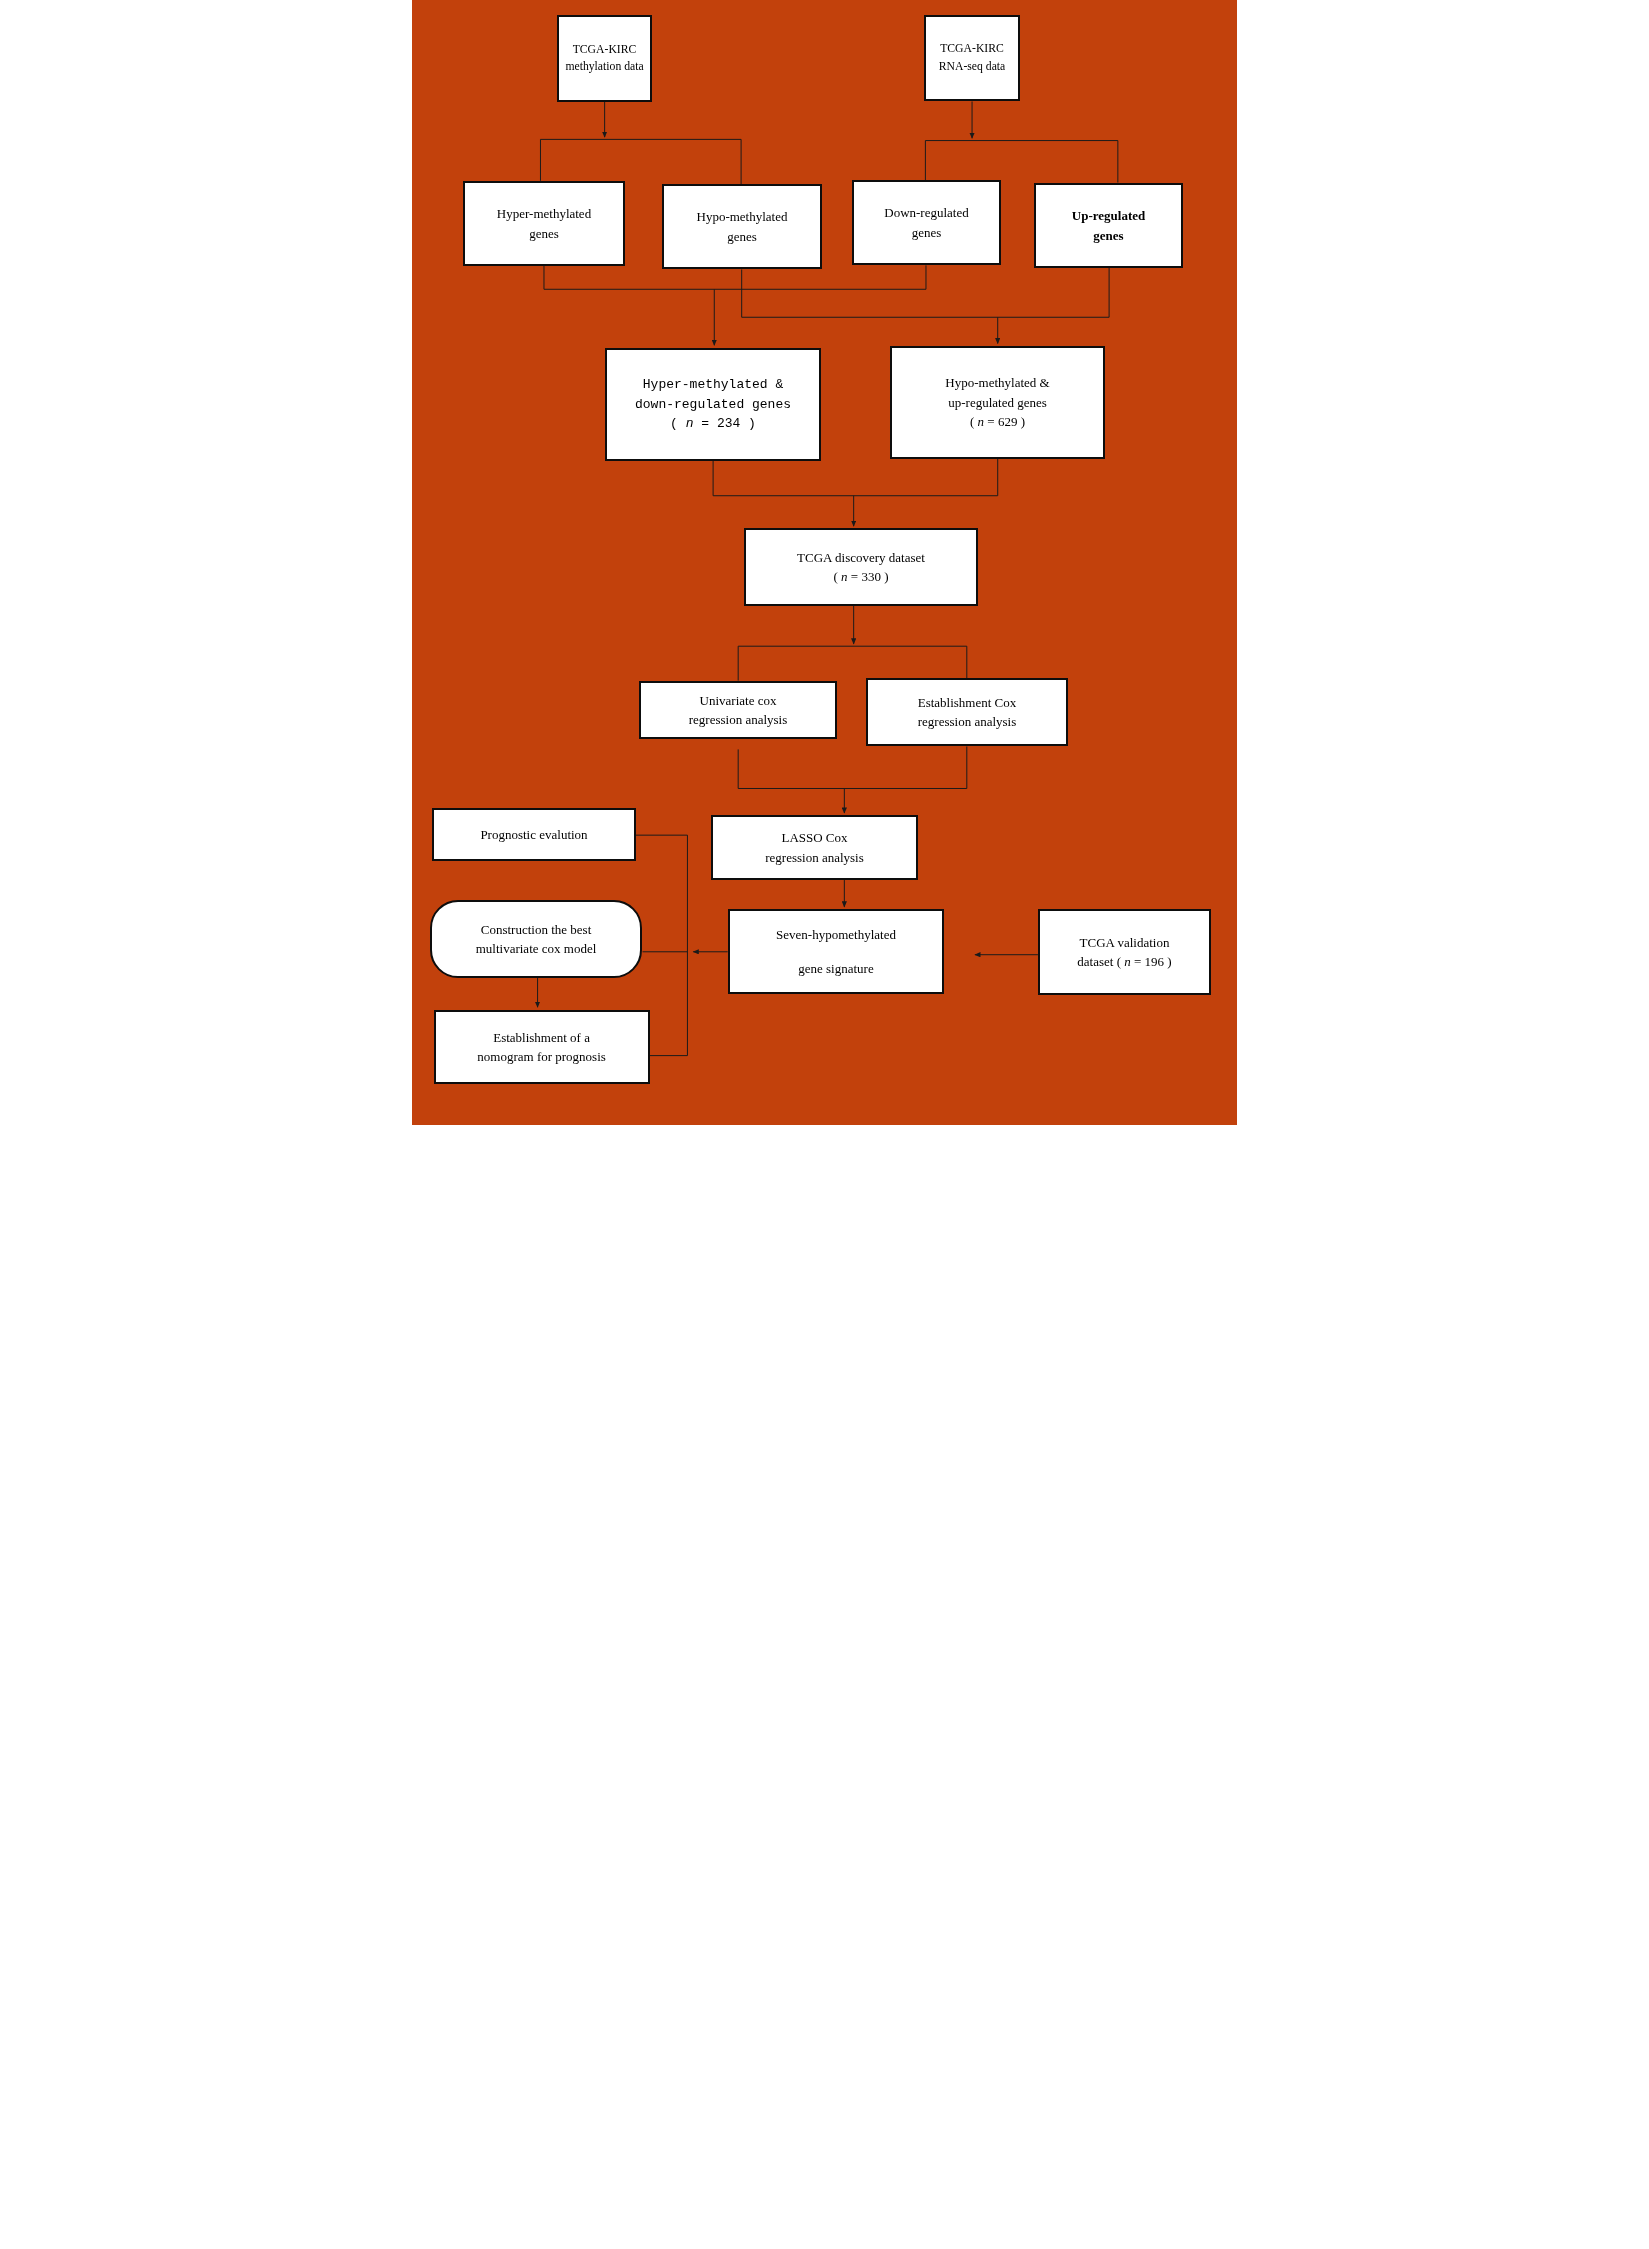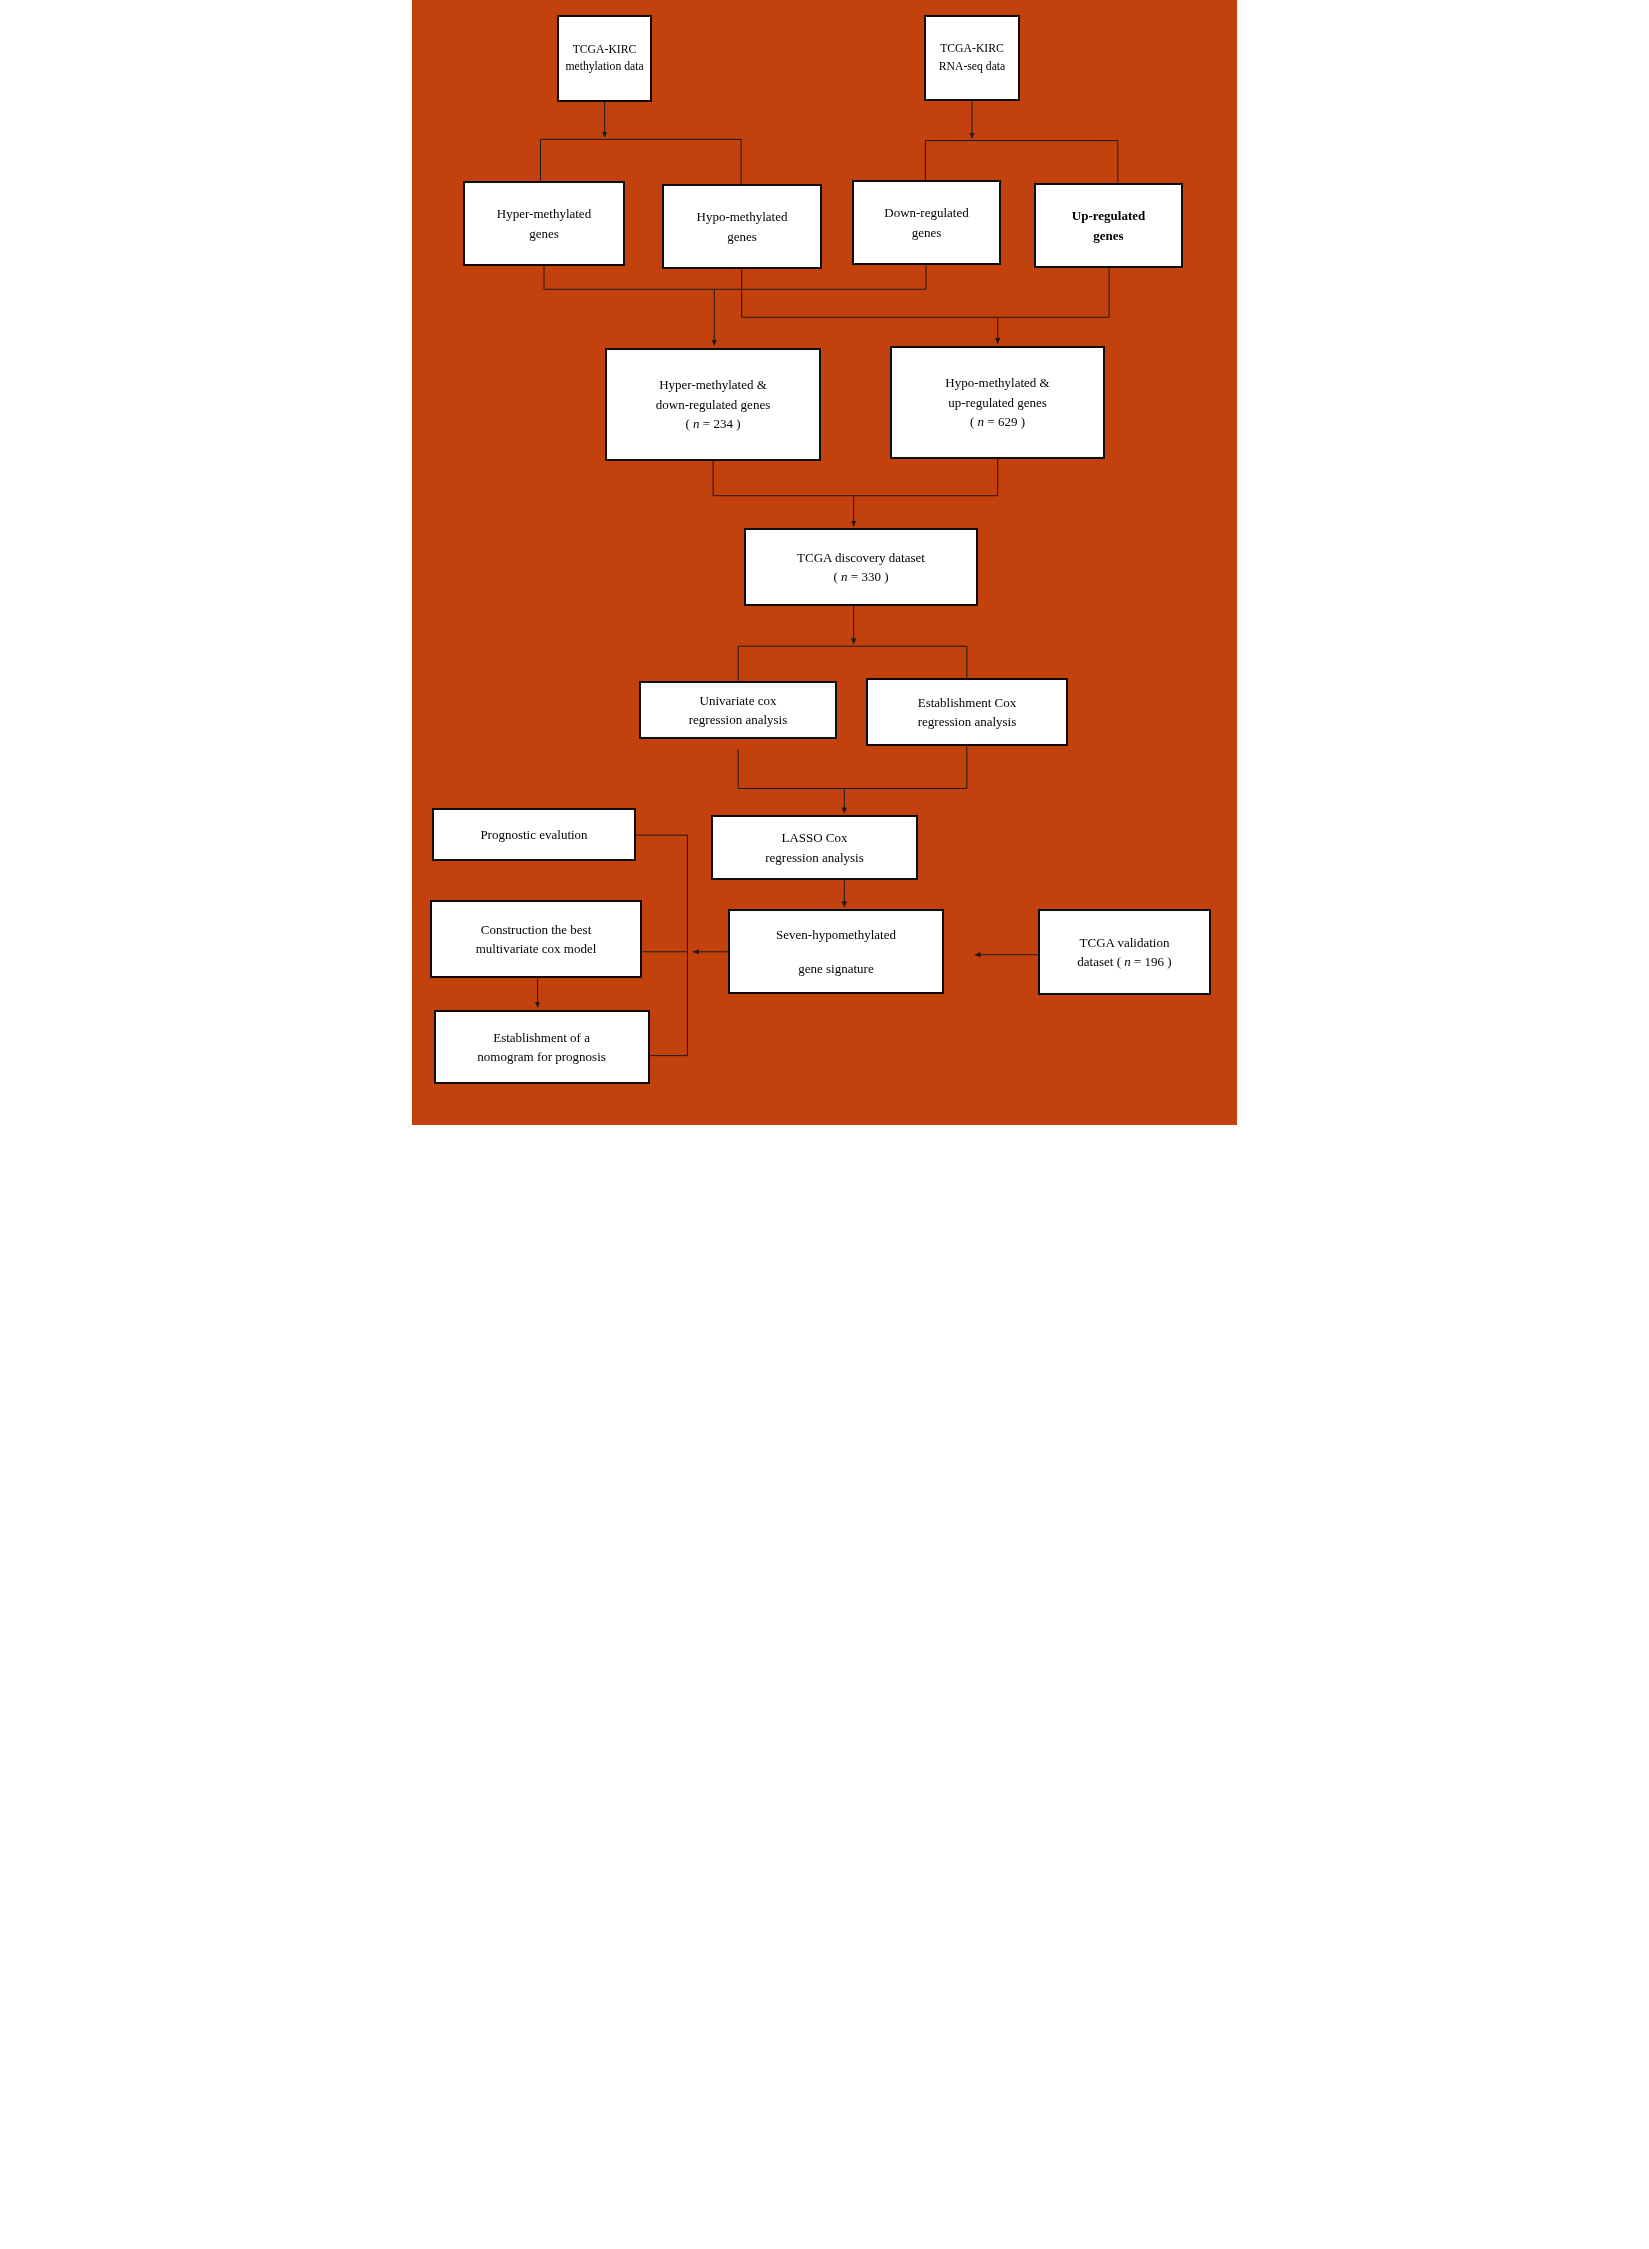--- a/index.html
+++ b/index.html
@@ -36,30 +36,30 @@
   .node .tline { white-space: nowrap; }
   .node .tline i { font-style: italic; }
 
   
   #n-methylation   { left: 145px;  top: 14.6px;   width: 95px; height: 87px; }
   #n-rnaseq        { left: 512px;  top: 15px;   width: 96px; height: 86px; }
   #n-hyper         { left: 51px;   top: 181px;  width: 162px; height: 85px; }
   #n-hypo          { left: 250px;  top: 184px;  width: 160px; height: 85px; }
   #n-down          { left: 440px;  top: 180px;  width: 149px; height: 85px; }
   #n-up            { left: 622px; top: 183px;  width: 149px; height: 85px; font-weight: bold; }
-  #n-hyperdown     { left: 193px;  top: 348px;  width: 216px; height: 113px; }
+  #n-hyperdown     { left: 193px;  top: 348px;  width: 216px; height: 113px; font-family: Liberation Mono, monospace; }
   #n-hypoup        { left: 478px;  top: 346px;  width: 215px; height: 113px; }
   #n-discovery     { left: 332px;  top: 528px;  width: 234px; height: 78px; }
   #n-univariate    { left: 227px;  top: 681px; width: 198px; height: 58px; }
   #n-multivariate  { left: 454px;  top: 678px; width: 202px; height: 68px; }
   #n-lasso         { left: 299px;  top: 815px; width: 207px; height: 65px; }
   #n-seven         { left: 316px;  top: 909px; width: 216px; height: 85px; gap: 15px; }
   #n-validation    { left: 626px; top: 909px; width: 173px; height: 86px; }
   #n-prognostic    { left: 20px;   top: 808px; width: 204px; height: 53px;  }
-  #n-construction  { left: 18px;   top: 900px; width: 212px; height: 78px; }
+  #n-construction  { left: 18px;   top: 900px; width: 212px; height: 78px; border-radius: 28px; }
   #n-establishment { left: 21.6px;   top: 1010px; width: 216px; height: 74px; }
 </style>
 </head>
 <body>
 
 <div id="stage">
 
   <svg id="wires" viewBox="0 0 1414 1929" xmlns="http://www.w3.org/2000/svg">
     <defs>
       <marker id="arrow" markerWidth="11" markerHeight="9" refX="9.5" refY="4.5" orient="auto" markerUnits="userSpaceOnUse">

